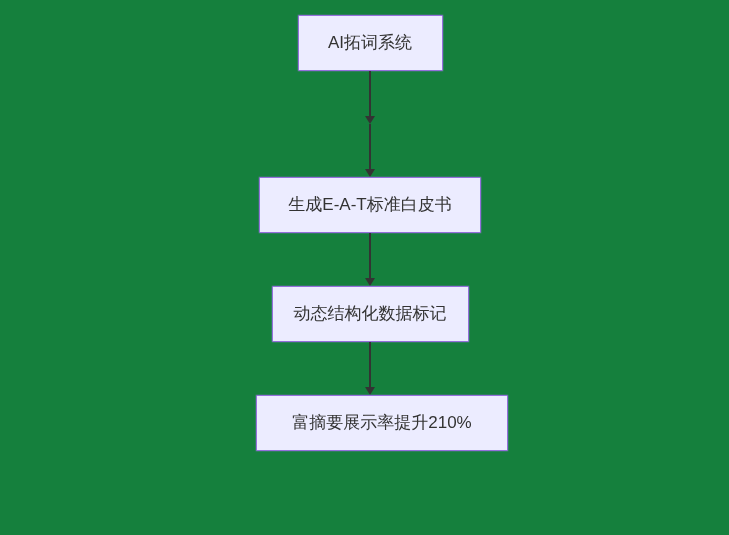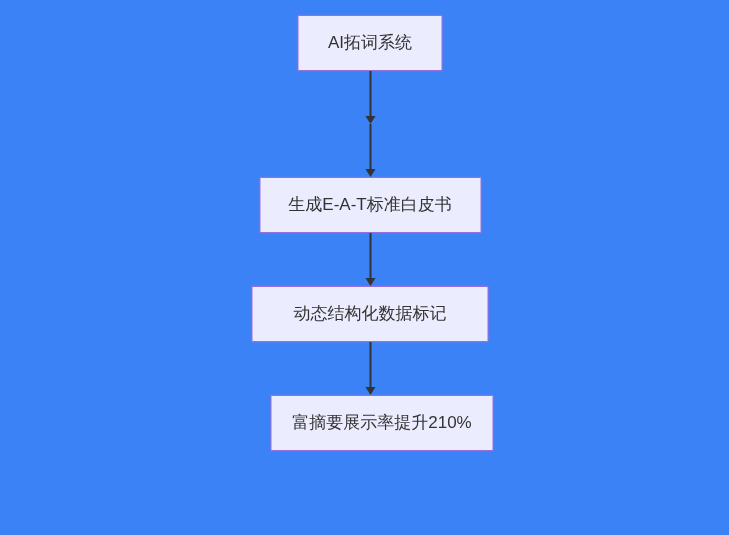--- a/index.html
+++ b/index.html
@@ -10,21 +10,21 @@
     width: 729px;
     height: 535px;
     background: #fafafa;
     font-family: "Liberation Sans", sans-serif;
     overflow: hidden;
   }
   .canvas {
     position: relative;
     width: 729px;
     height: 535px;
-    background: #3b82f6;
+    background: #15803d;
   }
   .flow-column {
     position: absolute;
     left: 370px;
     top: 15px;
     transform: translateX(-50%);
     display: flex;
     flex-direction: column;
     align-items: center;
   }
@@ -40,22 +40,22 @@
     justify-content: center;
     color: #333333;
     font-size: 17px;
     line-height: 1.2;
     white-space: nowrap;
     text-align: center;
   }
   .node-1 { width: 145px; }
   .node-2 { width: 193px; }
   .node-3 { width: 222px; }
-  .node-4 { width: 237px; }
-  .node-5 { width: 223px; margin-left: 24px; }
+  .node-4 { width: 197px; }
+  .node-5 { width: 252px; margin-left: 24px; }
   .edge {
     height: 53px;
     display: flex;
     flex-direction: column;
     align-items: center;
   }
   .edge-line {
     width: 2px;
     flex: 1 1 auto;
     background: #333333;

